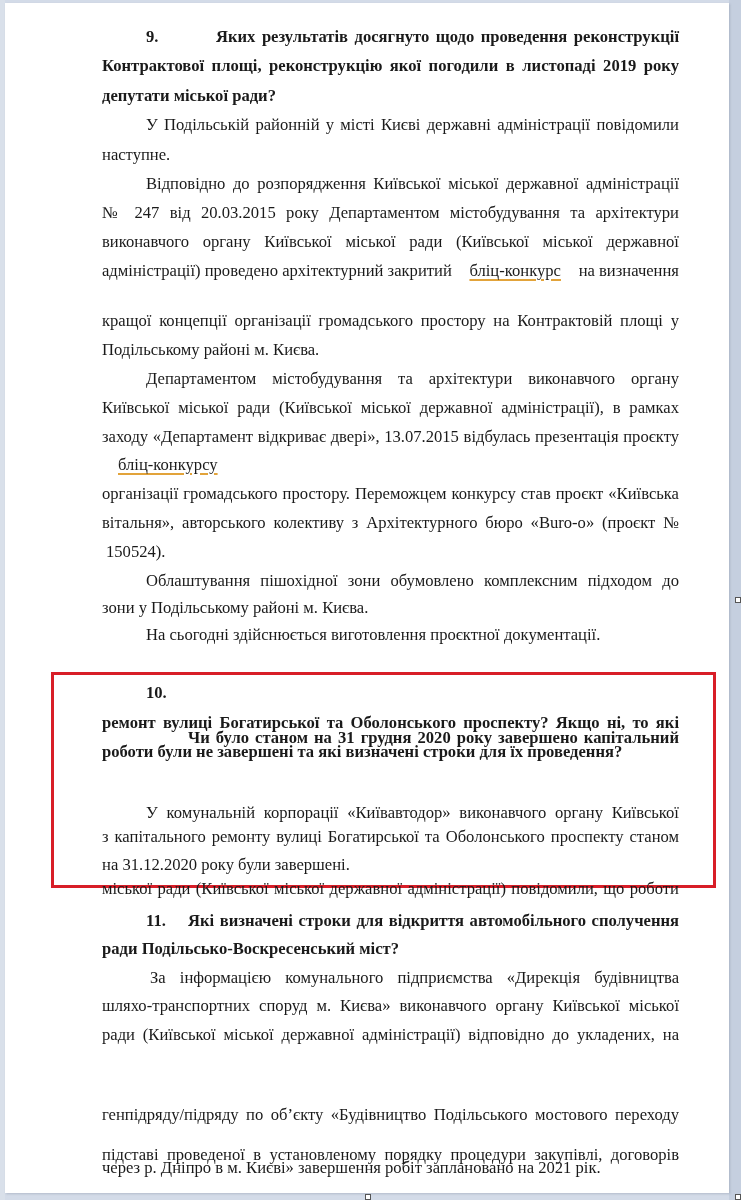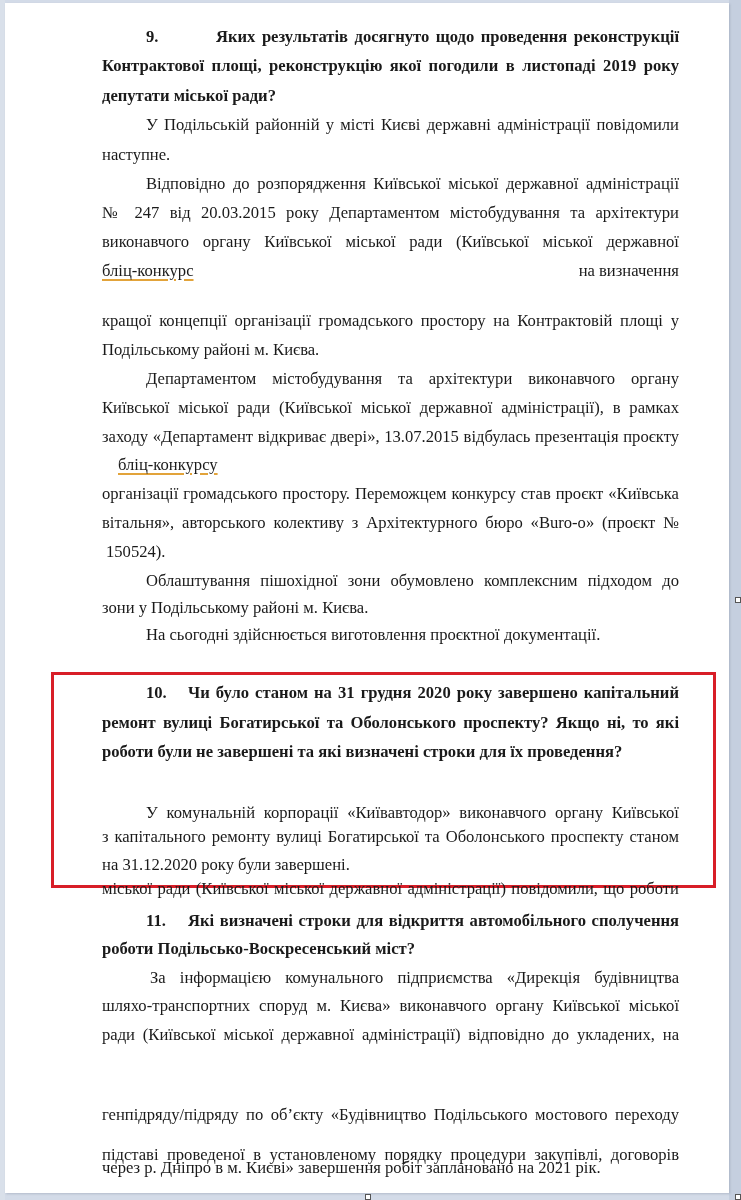--- a/index.html
+++ b/index.html
@@ -106,20 +106,21 @@
 <div class="line bold" style="top:56px;">Контрактової площі, реконструкцію якої погодили в листопаді 2019 року</div>
 <div class="line bold last" style="top:86px;">депутати міської ради?</div>
 
 <div class="line indent" style="top:115px;">У Подільській районній у місті Києві державні адміністрації повідомили</div>
 <div class="line last" style="top:145px;">наступне.</div>
 
 <div class="line indent" style="top:174px;">Відповідно до розпорядження Київської міської державної адміністрації</div>
 <div class="line" style="top:203px;">№ 247 від 20.03.2015 року Департаментом містобудування та архітектури</div>
 <div class="line" style="top:232px;">виконавчого органу Київської міської ради (Київської міської державної</div>
 <div class="line" style="top:261px; display:flex; justify-content:space-between;">
+  <span>адміністрації) проведено архітектурний закритий</span>
   <span class="spell">бліц-конкурс</span>
   <span>на визначення</span>
 </div>
 <div class="line" style="top:311px;">кращої концепції організації громадського простору на Контрактовій площі у</div>
 <div class="line last" style="top:340px;">Подільському районі м. Києва.</div>
 
 <div class="line indent" style="top:369px;">Департаментом містобудування та архітектури виконавчого органу</div>
 <div class="line" style="top:398px;">Київської міської ради (Київської міської державної адміністрації), в рамках</div>
 <div class="line" style="top:427px;">заходу «Департамент відкриває двері», 13.07.2015 відбулась презентація проєкту</div>
 <div class="line" style="top:455px; display:flex;">
@@ -131,34 +132,34 @@
 
 <div class="line indent" style="top:571px;">Облаштування пішохідної зони обумовлено комплексним підходом до</div>
 <div class="line last" style="top:598px;">зони у Подільському районі м. Києва.</div>
 
 <div class="line indent last" style="top:625px;">На сьогодні здійснюється виготовлення проєктної документації.</div>
 
 <div class="highlight-box"></div>
 
 <div class="line bold indent-q" style="top:683px; display:flex;">
   <span style="width:42px;">10.</span>
-  <span style="flex:1; text-align:justify; text-align-last:justify;">Чи було станом на 31 грудня 2020 року завершено капітальний</span>
+  <span style="flex:1; text-align:justify; text-align-last:justify;margin-top:45px;">Чи було станом на 31 грудня 2020 року завершено капітальний</span>
 </div>
 <div class="line bold" style="top:713px;">ремонт вулиці Богатирської та Оболонського проспекту? Якщо ні, то які</div>
 <div class="line bold last" style="top:742px;">роботи були не завершені та які визначені строки для їх проведення?</div>
 
 <div class="line indent" style="top:803px;">У комунальній корпорації «Київавтодор» виконавчого органу Київської</div>
 <div class="line" style="top:834px;margin-top:45px;">міської ради (Київської міської державної адміністрації) повідомили, що роботи</div>
 <div class="line" style="top:827px;">з капітального ремонту вулиці Богатирської та Оболонського проспекту станом</div>
 <div class="line last" style="top:855px;">на 31.12.2020 року були завершені.</div>
 
 <div class="line bold indent-q" style="top:911px; display:flex;">
   <span style="width:42px;">11.</span>
   <span style="flex:1; text-align:justify; text-align-last:justify;">Які визначені строки для відкриття автомобільного сполучення</span>
 </div>
-<div class="line bold last" style="top:939px;">роботи Подільсько-Воскресенський міст?</div>
+<div class="line bold last" style="top:939px;">ради Подільсько-Воскресенський міст?</div>
 
 <div class="line indent" style="top:968px; left:150px; width:529px;">За інформацією комунального підприємства «Дирекція будівництва</div>
 <div class="line" style="top:996px;">шляхо-транспортних споруд м. Києва» виконавчого органу Київської міської</div>
 <div class="line" style="top:1025px;">ради (Київської міської державної адміністрації) відповідно до укладених, на</div>
 <div class="line" style="top:1137px;margin-top:8px;">підставі проведеної в установленому порядку процедури закупівлі, договорів</div>
 <div class="line" style="top:1105px;">генпідряду/підряду по об’єкту «Будівництво Подільського мостового переходу</div>
 <div class="line last" style="top:1134px;margin-top:24px;">через р. Дніпро в м. Києві» завершення робіт заплановано на 2021 рік.</div>
 
 </body></html>

